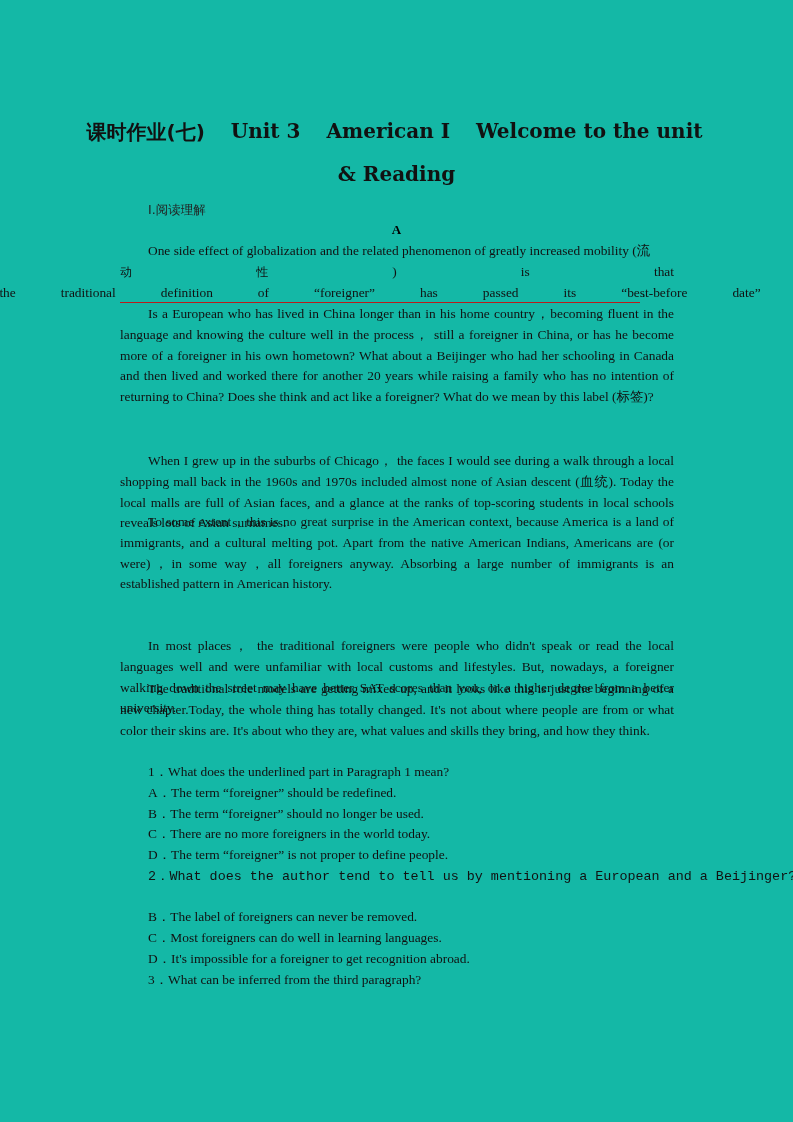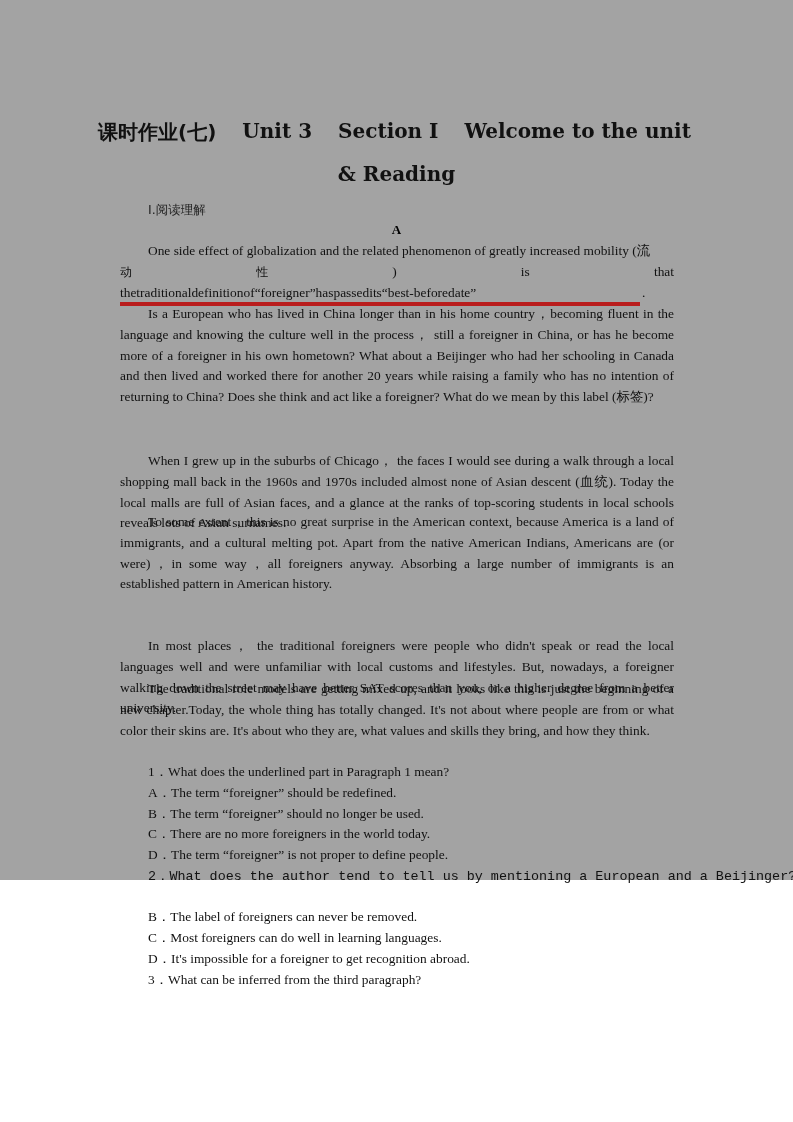--- a/index.html
+++ b/index.html
@@ -1,18 +1,18 @@
 <!DOCTYPE html>
 <html><head>
 <meta charset="utf-8">
 <style>
   html, body { margin: 0; padding: 0; background: #ffffff; }
   body { width: 793px; height: 1122px; position: relative; overflow: hidden; }
   .page {
-    position: absolute; left: 0; top: 0; width: 793px; height: 880px; background: #a3a3a3;
+    position: absolute; left: 0; top: 0; width: 793px; height: 1122px; background: #14b8a6;
     color: #000;
   }
   .title {
     position: absolute; left: 0; width: 793px; text-align: center;
     font-family: "DejaVu Serif", "Liberation Serif", serif; font-weight: bold;
     font-size: 20px; letter-spacing: 0px; color: #111;
   }
   .title1 { top: 119px; left: 0; }
   .title1 span { white-space: pre; }
   .title2 { top: 162px; }
@@ -25,33 +25,33 @@
     font-family: "Liberation Serif", serif; font-weight: bold; font-size: 13px;
   }
   .body-text {
     position: absolute; left: 120px; width: 554px;
     font-family: "Liberation Serif", serif; font-size: 13.4px; line-height: 20.8px;
     color: #111;
   }
   .para { text-align: justify; text-indent: 28px; margin: 0; }
   .line { display: block; height: 20.8px; white-space: nowrap; }
   .just-line { display: flex; justify-content: space-between; width: 554px; }
-  .ul-line { display: flex; justify-content: flex-start; width: 520px; border-bottom: 4px solid #b91c1c; height: 19px; }
+  .ul-line { display: flex; justify-content: center; width: 520px; border-bottom: 1px solid #b91c1c; height: 19px; gap: 45px; }
   .q { position: absolute; left: 148px; font-family: "Liberation Serif", serif; font-size: 13.4px; color: #111; white-space: nowrap; }
   .cn { font-family: "DejaVu Sans", sans-serif; font-size: 12px; }
 </style>
 </head>
 <body>
 
 <div class="page">
 
   <div class="title title1" style="display:flex; justify-content:center; gap:26px; left:-2px;">
     <span style="font-family:'DejaVu Sans',sans-serif;">课时作业(七)</span>
     <span>Unit 3</span>
-    <span>Section Ⅰ</span>
+    <span>American Ⅰ</span>
     <span>Welcome to the unit</span>
   </div>
   <div class="title title2">&amp; Reading</div>
 
   <div class="section-head">Ⅰ.阅读理解</div>
   <div class="passage-label">A</div>
 
   <div class="body-text" style="top:241px;">
     <span class="line" style="text-indent:28px;">One side effect of globalization and the related phenomenon of greatly increased mobility (流</span>
     <span class="line just-line">

